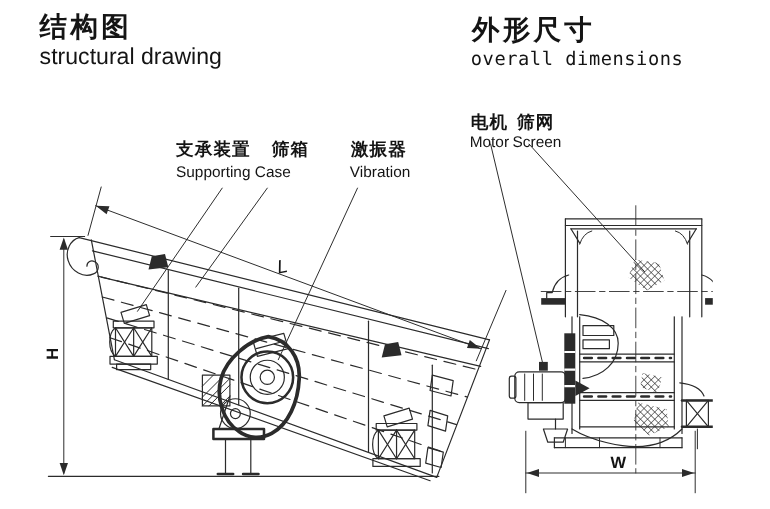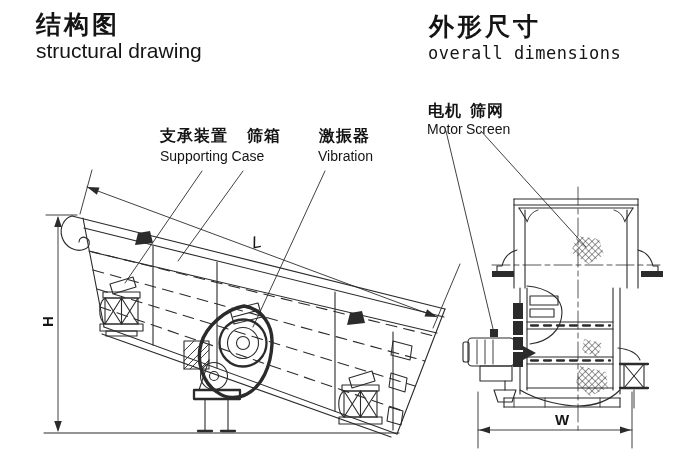--- a/index.html
+++ b/index.html
@@ -1,17 +1,17 @@
 <!DOCTYPE html>
 <html><head>
 <meta charset="utf-8">
 <style>
   html,body{margin:0;padding:0;background:#fff;}
   .stage{position:relative;width:648px;height:463px;background:#ffffff;overflow:hidden;
-         font-family:"Liberation Sans",sans-serif;padding-left:44px;}
+         font-family:"Liberation Sans",sans-serif;}
   svg{position:absolute;left:0;top:0;}
   .ln{fill:none;stroke:#2b2b2b;stroke-width:1.1;stroke-linecap:round;stroke-linejoin:round;}
   .thin{stroke-width:0.9;}
   .thick{stroke-width:2.3;}
   .belt{stroke-width:3.4;}
   .dash{stroke-dasharray:11 7;}
   .cl{stroke-dasharray:18 4 5 4;stroke-width:0.8;}
   .fillk{fill:#2b2b2b;stroke:none;}
   text{fill:#141414;}
   .zh-title{font-family:"Liberation Sans",sans-serif;font-weight:bold;font-size:25px;letter-spacing:3px;}

